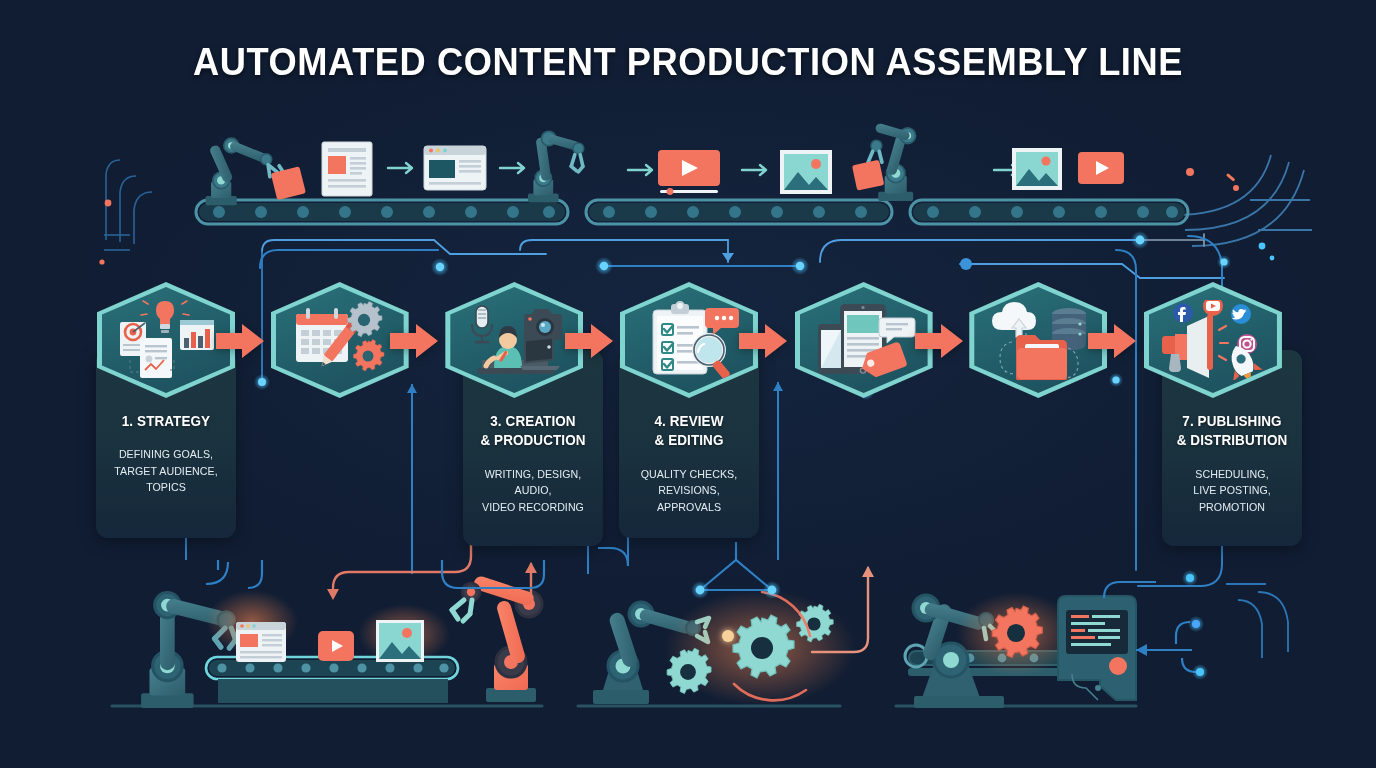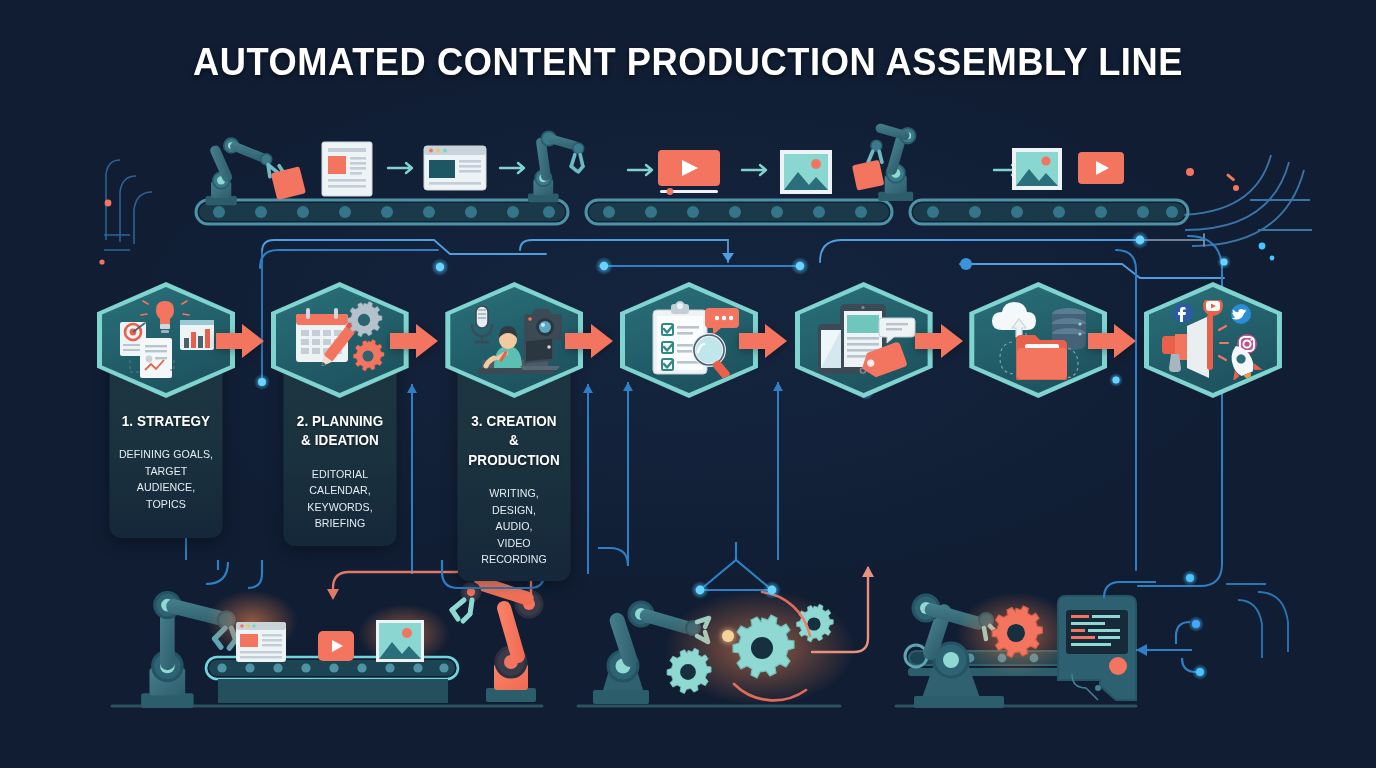--- a/index.html
+++ b/index.html
@@ -60,30 +60,30 @@
     background: linear-gradient(160deg, #2a7179 0%, #215d68 55%, #1d4e5c 100%);
     display: flex; align-items: center; justify-content: center;
     overflow: hidden;
   }
   .hex-in svg { width: 104px; height: 80px; display: block; }
 
   .card {
     position: absolute;
     left: 50%; top: 68px;
     transform: translateX(-50%);
-    width: 113px;
+    width: 140px;
     min-height: 188px;
     padding: 62px 7px 14px;
     border-radius: 12px;
     background: linear-gradient(180deg, #1c3640 0%, #1b333f 45%, #15273a 100%);
     box-shadow: 0 4px 16px rgba(0,0,0,.35);
     text-align: center;
     z-index: 2;
   }
-  .card.tall { min-height: 196px; }
+  .card.tall { min-height: 196px; margin-left: 19px; }
   .step-title {
     color: #ffffff;
     font-size: 14.2px;
     font-weight: bold;
     line-height: 1.37;
     letter-spacing: .1px;
     transform: scaleX(0.95);
     text-shadow: 0 1px 3px rgba(0,0,0,.5);
   }
   .step-desc {
@@ -623,24 +623,20 @@
         </div>
       </div>
       <div class="arrow">
         <svg viewBox="0 0 48 34">
             <path d="M0 9 h26 v-9 l22 17 l-22 17 v-9 h-26 z" fill="#f4755f"></path>
           </svg>
       </div>
     </div>
 
     <div class="step">
-      <div class="card">
-        <div class="step-title">2. PLANNING<br>&amp; IDEATION</div>
-        <div class="step-desc">EDITORIAL CALENDAR,<br>KEYWORDS,<br>BRIEFING</div>
-      </div>
       <div class="hex-wrap">
         <div class="hex"></div>
         <div class="hex-in">
           <svg viewBox="0 0 104 80">
             <rect x="8" y="14" width="52" height="48" rx="3" fill="#eef3f6"></rect>
             <rect x="8" y="14" width="52" height="11" rx="3" fill="#f4755f"></rect>
             <rect x="18" y="8" width="4" height="11" rx="2" fill="#cfd8de"></rect>
             <rect x="46" y="8" width="4" height="11" rx="2" fill="#cfd8de"></rect>
             <g fill="#c3ced6">
               <rect x="13" y="30" width="8" height="6"></rect>
@@ -728,20 +724,24 @@
         </div>
       </div>
       <div class="arrow">
         <svg viewBox="0 0 48 34">
             <path d="M0 9 h26 v-9 l22 17 l-22 17 v-9 h-26 z" fill="#f4755f"></path>
           </svg>
       </div>
     </div>
 
     <div class="step">
+      <div class="card">
+        <div class="step-title">4. REVIEW<br>&amp; EDITING</div>
+        <div class="step-desc">QUALITY CHECKS,<br>REVISIONS,<br>APPROVALS</div>
+      </div>
       <div class="hex-wrap">
         <div class="hex"></div>
         <div class="hex-in">
           <svg viewBox="0 0 104 80">
             <rect x="16" y="10" width="54" height="64" rx="4" fill="#eef3f6" stroke="#c3ced6"></rect>
             <rect x="20" y="16" width="46" height="54" fill="#fafcfd"></rect>
             <rect x="34" y="4" width="18" height="10" rx="3" fill="#c3ced6"></rect>
             <circle cx="43" cy="6" r="4" fill="#eef3f6" stroke="#c3ced6" stroke-width="2"></circle>
             <g>
               <rect x="25" y="24" width="11" height="11" rx="1.5" fill="none" stroke="#2f8a87" stroke-width="2"></rect>
@@ -857,20 +857,24 @@
         </div>
       </div>
       <div class="arrow">
         <svg viewBox="0 0 48 34">
             <path d="M0 9 h26 v-9 l22 17 l-22 17 v-9 h-26 z" fill="#f4755f"></path>
           </svg>
       </div>
     </div>
 
     <div class="step wide">
+      <div class="card tall">
+        <div class="step-title">7. PUBLISHING<br>&amp; DISTRIBUTION</div>
+        <div class="step-desc">SCHEDULING,<br>LIVE POSTING,<br>PROMOTION</div>
+      </div>
       <div class="hex-wrap">
         <div class="hex"></div>
         <div class="hex-in">
           <svg viewBox="0 0 104 80">
             <g>
               <path d="M4 36 q-3 0 -3 4 v10 q0 4 3 4 h10 v-18 z" fill="#e8614a"></path>
               <path d="M14 34 h12 v26 h-12 z" fill="#f4755f"></path>
               <path d="M26 26 l22 -10 v62 l-22 -10 z" fill="#e9eef1"></path>
               <rect x="46" y="14" width="6" height="56" rx="3" fill="#e8614a"></rect>
               <path d="M10 54 l-2 14 q0 4 4 4 h4 q4 0 4 -4 l-2 -14 z" fill="#a8b6c0"></path>

